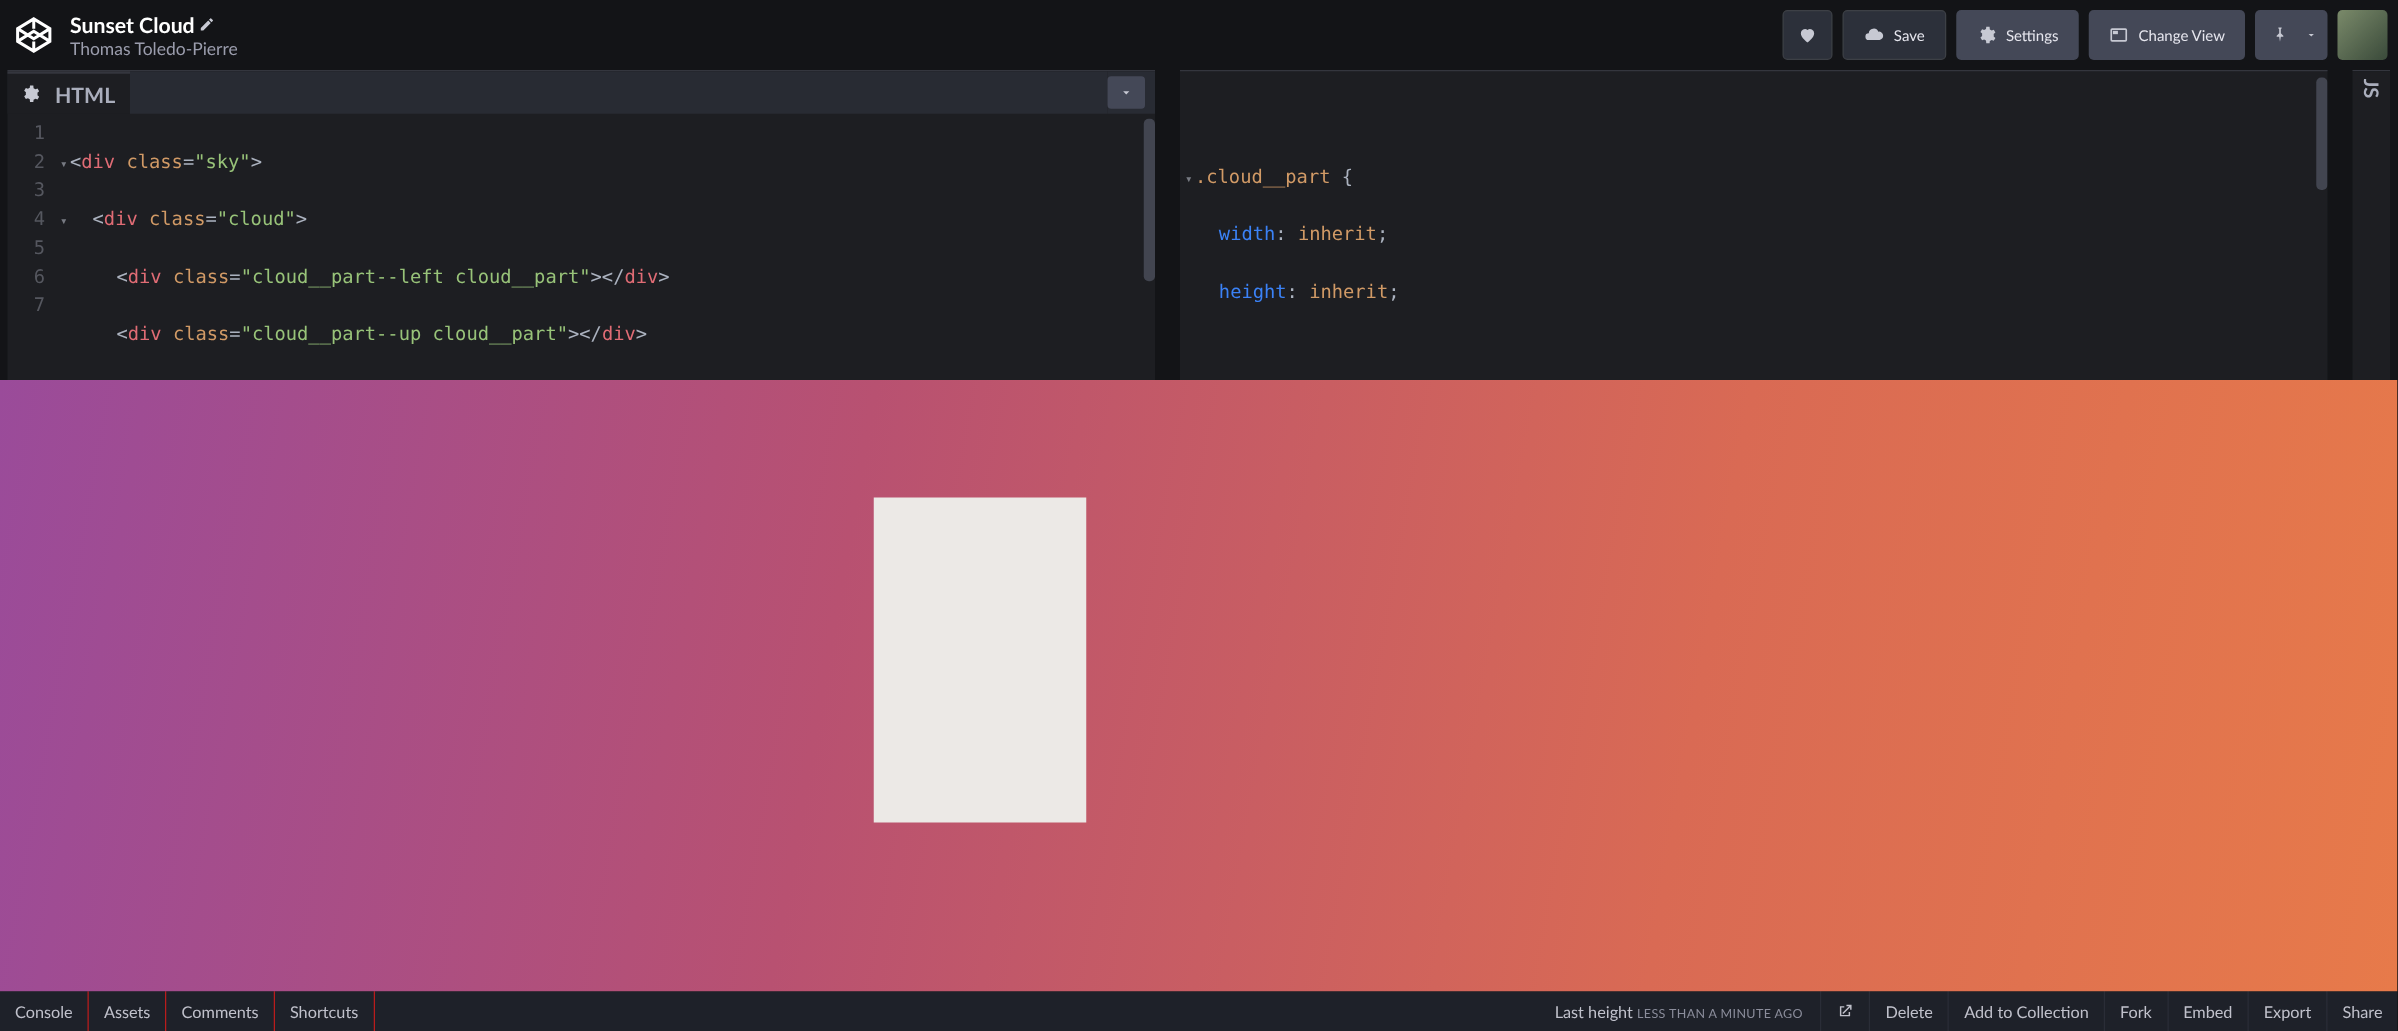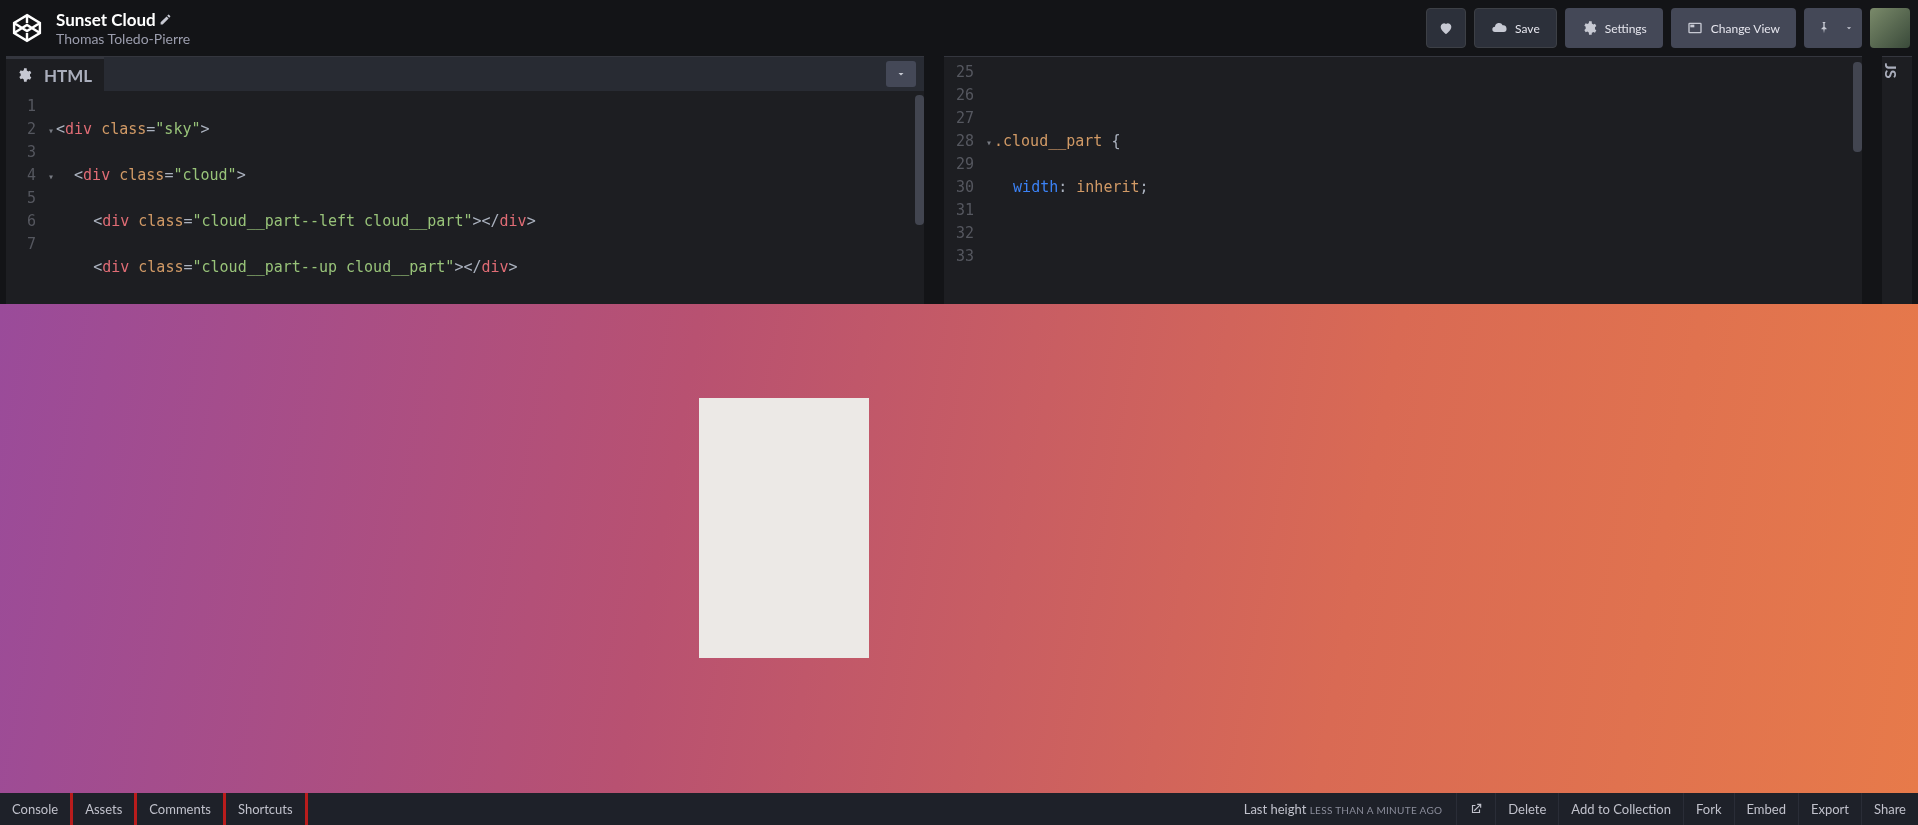--- a/index.html
+++ b/index.html
@@ -19,21 +19,21 @@
   .btn.icon-only { padding:0; width:40px; justify-content:center;}
   .avatar { width:40px; height:40px; border-radius:4px; background:linear-gradient(135deg,#7a8a6a,#3a4a3a); overflow:hidden;}
   .chev-btn { width:26px; height:40px; background:#444857; border:none; border-radius:0 4px 4px 0; margin-left:-8px; display:flex; align-items:center; justify-content:center; cursor:pointer;}
   svg.icn { width:16px; height:16px; fill:#c7c9d3;}
   .pen-title svg.icn { width:13px; height:13px; fill:#c7c9d3;}
   
   
   .editors { display:flex; height:248px; background:#131417; padding:0 6px; gap:20px;}
   .editor-pane { flex:1; display:flex; flex-direction:column; background:#1d1e22; border-top:1px solid #34363e; position:relative; min-width:0;}
   .editor-pane.collapsed { flex:0 0 30px; }
-  .pane-header { display:flex; align-items:flex-start; height:34px; background:#1d1e22; }
+  .pane-header { display:flex; align-items:center; height:34px; background:#1d1e22; }
   .pane-header-left { display:flex; align-items:center; background:#1d1e22; height:34px; padding:0 12px 0 6px; border-top:2px solid #34363e; gap:8px;}
   .pane-title { color:#aaaebc; font-size:17px; font-weight:700;}
   .pane-header-spacer { flex:1; background:#282b33; height:34px;}
   .pane-dropdown { width:30px; height:26px; background:#444857; border-radius:3px; display:flex; align-items:center; justify-content:center; margin-right:4px; cursor:pointer;}
   .pane-header-right-bg { background:#282b33; height:34px; display:flex; align-items:center; padding-right:4px;}
   .gear-btn { width:24px; height:24px; display:flex; align-items:center; justify-content:center; cursor:pointer;}
   
   .code-area { flex:1; display:flex; font-family:"Menlo","Consolas",monospace; font-size:15px; line-height:23px; overflow:hidden; position:relative;}
   .gutter { flex:0 0 38px; text-align:right; color:#55575f; padding:4px 8px 0 0; user-select:none;}
   .gutter div { height:23px;}
@@ -53,21 +53,21 @@
   .collapsed .pane-header { flex-direction:column; height:100%; width:30px;}
   .collapsed .pane-title-vert { writing-mode:vertical-rl; color:#aaaebc; font-weight:700; font-size:16px; padding-top:6px;}
   
   
   .preview { flex:1; background:linear-gradient(100deg,#9a4b9a 0%,#b85171 35%,#d96a54 70%,#e77a4a 100%); position:relative; overflow:hidden;}
   .cloud-rect { position:absolute; left:699px; top:94px; width:170px; height:260px; background:#ECE9E6;}
   
   
   .footer { height:32px; background:#1e2129; display:flex; align-items:center; font-size:13px; color:#9a9caa;}
   .footer-left { display:flex; height:100%;}
-  .footer-btn { padding:0 12px; display:flex; align-items:center; border-right:3px solid #b91c1c; cursor:pointer; color:#c0c1cb;}
+  .footer-btn { padding:0 12px; display:flex; align-items:center; border-right:1px solid #b91c1c; cursor:pointer; color:#c0c1cb;}
   .footer-spacer { flex:1;}
   .footer-right { display:flex; align-items:center; height:100%;}
   .footer-status { padding:0 14px; color:#c0c1cb;}
   .footer-status .small { font-size:10px; text-transform:uppercase; color:#8b8d9b; letter-spacing:0.3px;}
   .footer-action { padding:0 12px; display:flex; align-items:center; height:100%; border-left:1px solid #2a2d37; cursor:pointer; color:#c0c1cb;}
 </style>
 </head>
 <body>
 
 <div class="header">
@@ -166,35 +166,25 @@
 <span class="line">      </span>
 
 
         <div class="scrollbar-html"></div>
       </div>
     </div>
   </div>
 
   <div class="editor-pane">
     <div class="code-area">
-      <div class="gutter">
-        <div>25</div>
-        <div>26</div>
-        <div>27</div>
-        <div>28</div>
-        <div>29</div>
-        <div>30</div>
-        <div>31</div>
-        <div>32</div>
-        <div>33</div>
-      </div>
       <div class="code-lines">
 <span class="line"> </span>
 <span class="line"><span class="fold-marker">▾</span><span class="selector">.cloud__part</span><span class="punct"> {</span></span>
 <span class="line">   <span class="prop">width</span><span class="punct">: </span><span class="val">inherit</span><span class="punct">;</span></span>
+<span class="line">   <span class="prop">height</span><span class="punct">: </span><span class="val">inherit</span><span class="punct">;</span></span>
 <span class="line">   </span>
 
 
 
 
         <div class="scrollbar-css"></div>
       </div>
     </div>
   </div>
 

